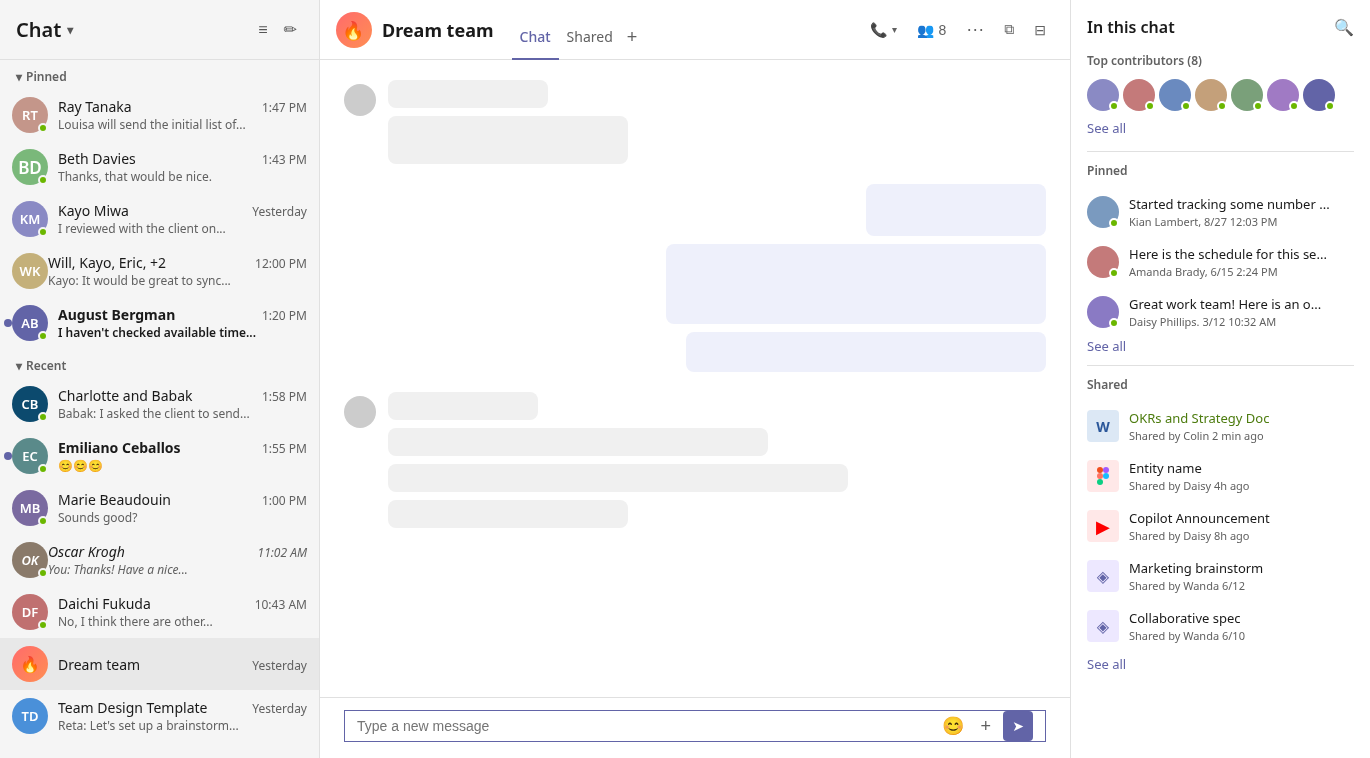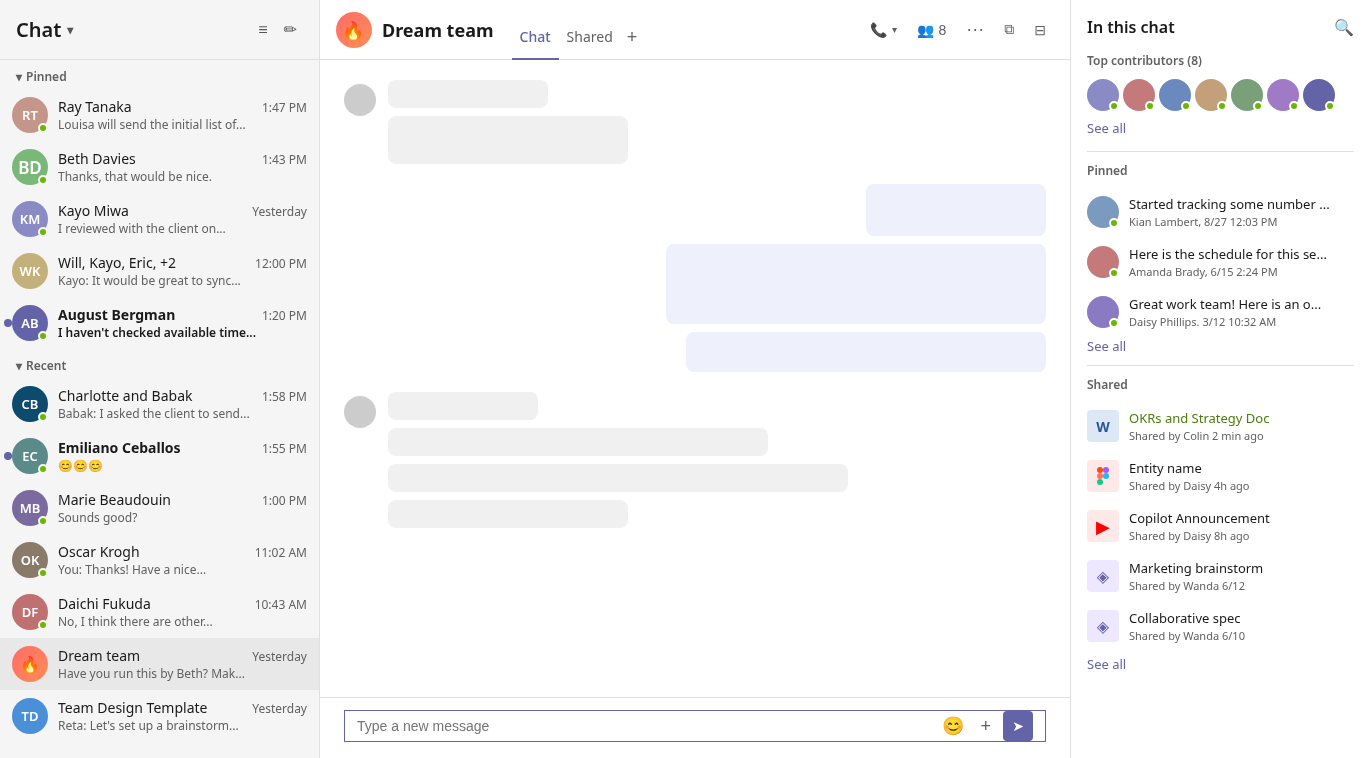--- a/index.html
+++ b/index.html
@@ -62,21 +62,21 @@
       </div>
       <div style="flex:1;min-width:0;">
         <div style="display:flex;justify-content:space-between;align-items:baseline;">
           <span style="font-size:14px;color:#1a1a1a;">Kayo Miwa</span>
           <span style="font-size:12px;color:#616161;white-space:nowrap;margin-left:6px;">Yesterday</span>
         </div>
         <div style="font-size:12px;color:#616161;white-space:nowrap;overflow:hidden;text-overflow:ellipsis;">I reviewed with the client on...</div>
       </div>
     </div>
 
-    <div style="display:flex;align-items:center;padding:8px 12px;cursor:pointer;gap:10px;position:relative;">
+    <div style="display:flex;align-items:center;padding:8px 12px;cursor:pointer;position:relative;">
       <div style="width:36px;height:36px;border-radius:50%;background:#c4b07a;display:flex;align-items:center;justify-content:center;font-size:13px;font-weight:600;color:#fff;flex-shrink:0;position:relative;">
         WK
       </div>
       <div style="flex:1;min-width:0;">
         <div style="display:flex;justify-content:space-between;align-items:baseline;">
           <span style="font-size:14px;color:#1a1a1a;white-space:nowrap;overflow:hidden;text-overflow:ellipsis;max-width:160px;">Will, Kayo, Eric, +2</span>
           <span style="font-size:12px;color:#616161;white-space:nowrap;margin-left:6px;">12:00 PM</span>
         </div>
         <div style="font-size:12px;color:#616161;white-space:nowrap;overflow:hidden;text-overflow:ellipsis;">Kayo: It would be great to sync...</div>
       </div>
@@ -138,21 +138,21 @@
       </div>
       <div style="flex:1;min-width:0;">
         <div style="display:flex;justify-content:space-between;align-items:baseline;">
           <span style="font-size:14px;color:#1a1a1a;">Marie Beaudouin</span>
           <span style="font-size:12px;color:#616161;white-space:nowrap;margin-left:6px;">1:00 PM</span>
         </div>
         <div style="font-size:12px;color:#616161;white-space:nowrap;overflow:hidden;text-overflow:ellipsis;">Sounds good?</div>
       </div>
     </div>
 
-    <div style="display:flex;align-items:center;padding:8px 12px;cursor:pointer;gap:10px;position:relative;">
+    <div style="display:flex;align-items:center;padding:8px 12px;cursor:pointer;position:relative;font-style:italic;">
       <div style="width:36px;height:36px;border-radius:50%;background:#8a7a6a;display:flex;align-items:center;justify-content:center;font-size:13px;font-weight:600;color:#fff;flex-shrink:0;position:relative;">
         OK
         <span style="width:10px;height:10px;border-radius:50%;background:#6bb700;border:2px solid #f5f5f5;position:absolute;bottom:0;right:0;"></span>
       </div>
       <div style="flex:1;min-width:0;">
         <div style="display:flex;justify-content:space-between;align-items:baseline;">
           <span style="font-size:14px;color:#1a1a1a;">Oscar Krogh</span>
           <span style="font-size:12px;color:#616161;white-space:nowrap;margin-left:6px;">11:02 AM</span>
         </div>
         <div style="font-size:12px;color:#616161;white-space:nowrap;overflow:hidden;text-overflow:ellipsis;">You: Thanks! Have a nice...</div>
@@ -175,21 +175,20 @@
 
     <div style="display:flex;align-items:center;padding:8px 12px;cursor:pointer;gap:10px;position:relative;background:#e8e8e8;">
       <div style="width:36px;height:36px;border-radius:50%;background:linear-gradient(135deg,#ff6b6b,#ff8e53);display:flex;align-items:center;justify-content:center;font-size:16px;flex-shrink:0;position:relative;">
         🔥
       </div>
       <div style="flex:1;min-width:0;">
         <div style="display:flex;justify-content:space-between;align-items:baseline;">
           <span style="font-size:14px;color:#1a1a1a;">Dream team</span>
           <span style="font-size:12px;color:#616161;white-space:nowrap;margin-left:6px;">Yesterday</span>
         </div>
-        <div style="font-size:12px;color:#616161;white-space:nowrap;overflow:hidden;text-overflow:ellipsis;">Have you run this by Beth? Mak...</div>
       </div>
     </div>
 
     <div style="display:flex;align-items:center;padding:8px 12px;cursor:pointer;gap:10px;position:relative;">
       <div style="width:36px;height:36px;border-radius:50%;background:#4a90d9;display:flex;align-items:center;justify-content:center;font-size:13px;font-weight:600;color:#fff;flex-shrink:0;position:relative;">
         TD
       </div>
       <div style="flex:1;min-width:0;">
         <div style="display:flex;justify-content:space-between;align-items:baseline;">
           <span style="font-size:14px;color:#1a1a1a;">Team Design Template</span>

